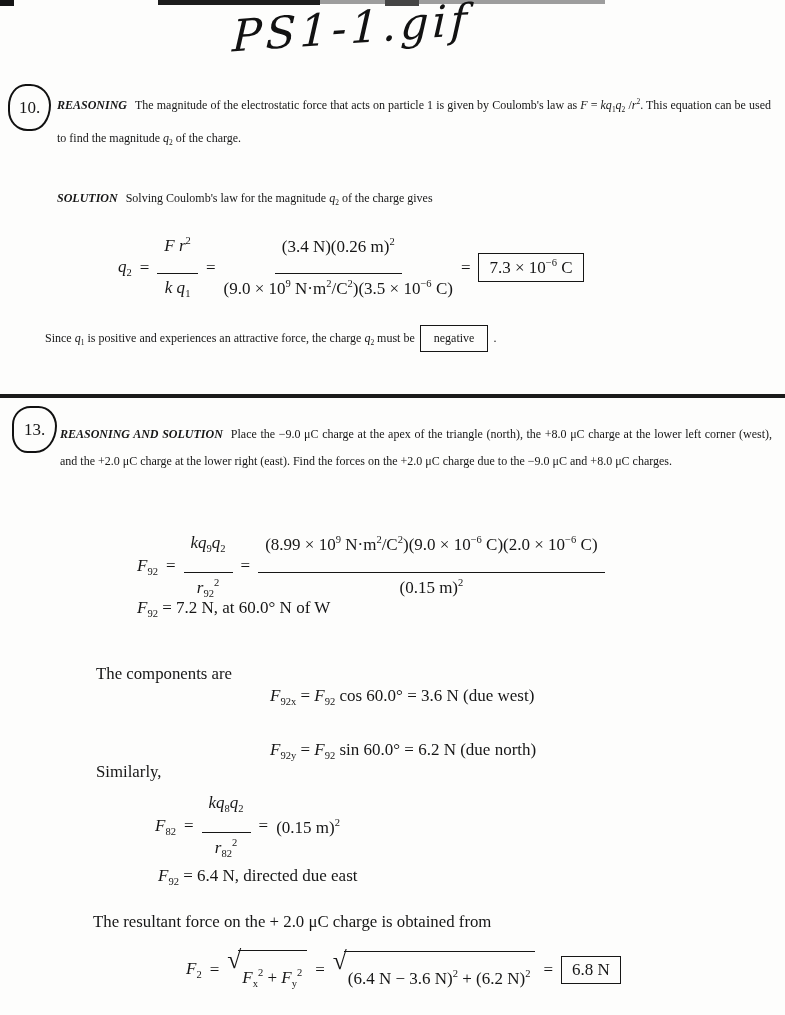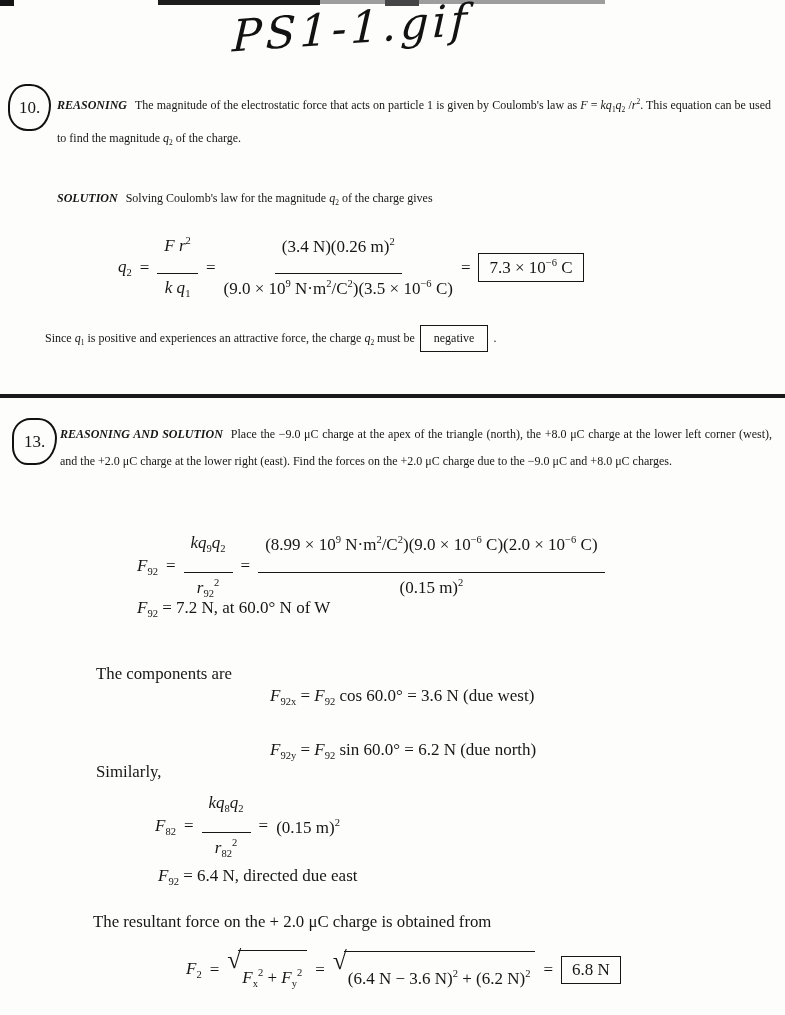--- a/index.html
+++ b/index.html
@@ -20,21 +20,21 @@
     font-family:"DejaVu Serif",serif;font-style:italic;font-weight:400;
     font-size:44px;letter-spacing:4px;color:#121212;
     transform:rotate(-4deg) skewX(-6deg);white-space:nowrap;
   }
 
   .circle{
     position:absolute;border:2.4px solid #111;display:flex;align-items:center;
     justify-content:center;font-size:17px;box-sizing:border-box;
   }
   .c10{left:8px;top:84px;width:43px;height:47px;border-radius:46% 54% 50% 50% / 52% 50% 62% 48%;}
-  .c13{left:12px;top:418px;width:45px;height:47px;border-radius:50% 50% 58% 42% / 48% 52% 70% 46%;}
+  .c13{left:12px;top:406px;width:45px;height:47px;border-radius:50% 50% 58% 42% / 48% 52% 70% 46%;}
 
   .para{position:absolute;margin:0;font-size:12px;line-height:28px;}
   .just{text-align:justify;}
   .lbl{font-style:italic;font-weight:700;margin-right:8px;}
   .p10-reasoning{left:57px;top:88px;width:714px;}
   .p10-solution{left:57px;top:184px;width:714px;}
   .p10-conclusion{left:45px;top:324px;width:730px;}
   .p13-text{left:60px;top:421px;width:712px;line-height:27px;}
 
   .eq-row{position:absolute;display:flex;align-items:center;gap:8px;font-size:17px;white-space:nowrap;}

